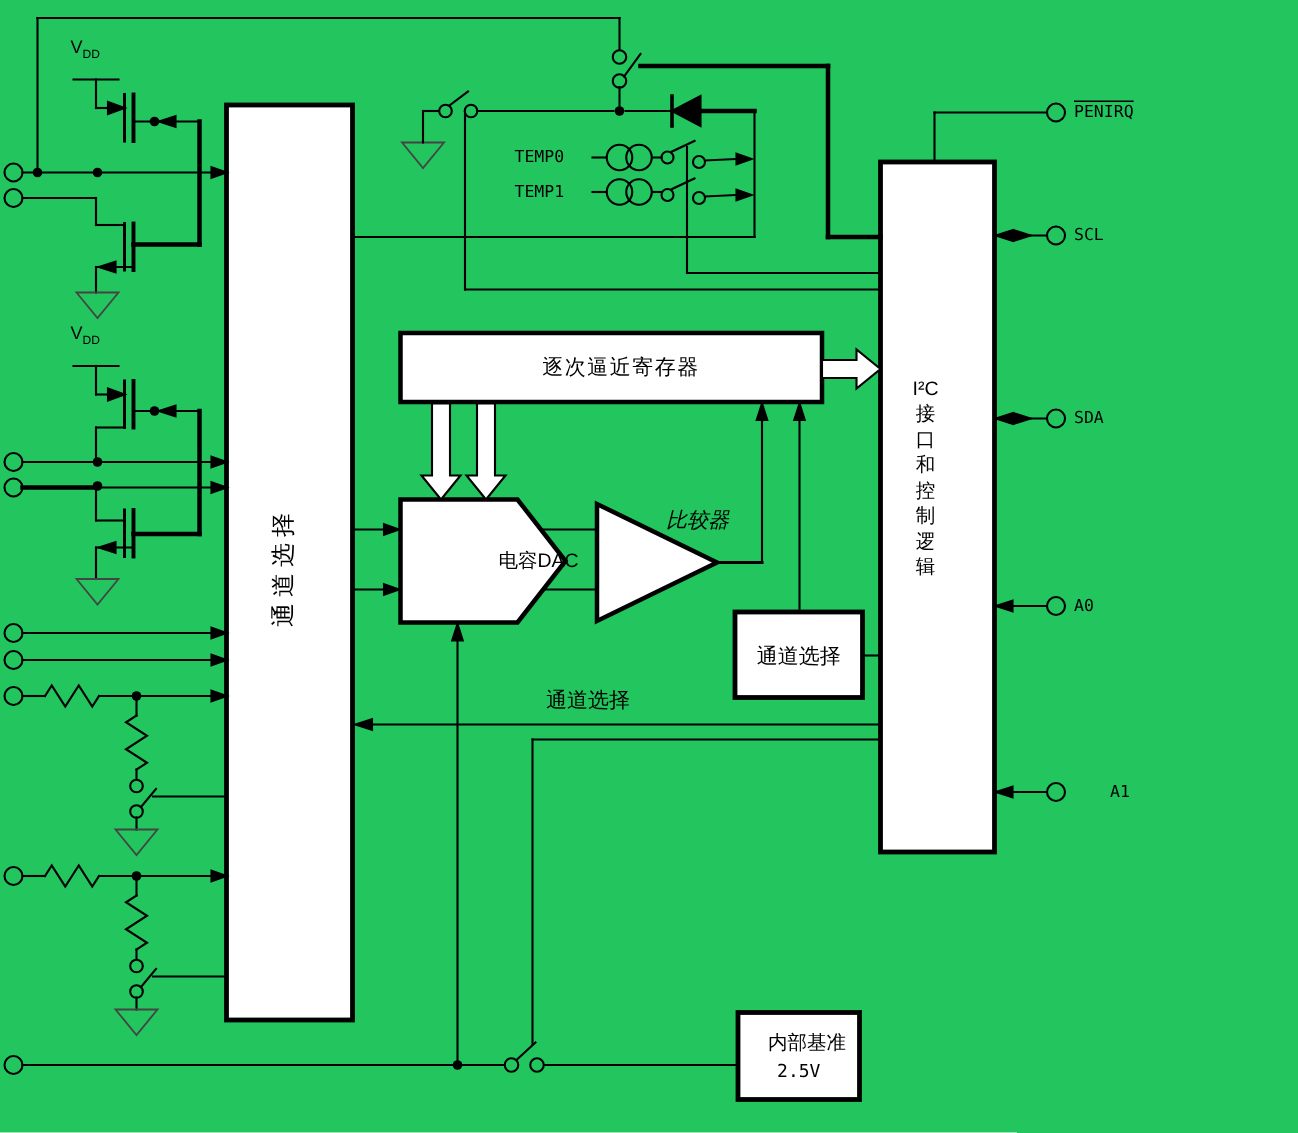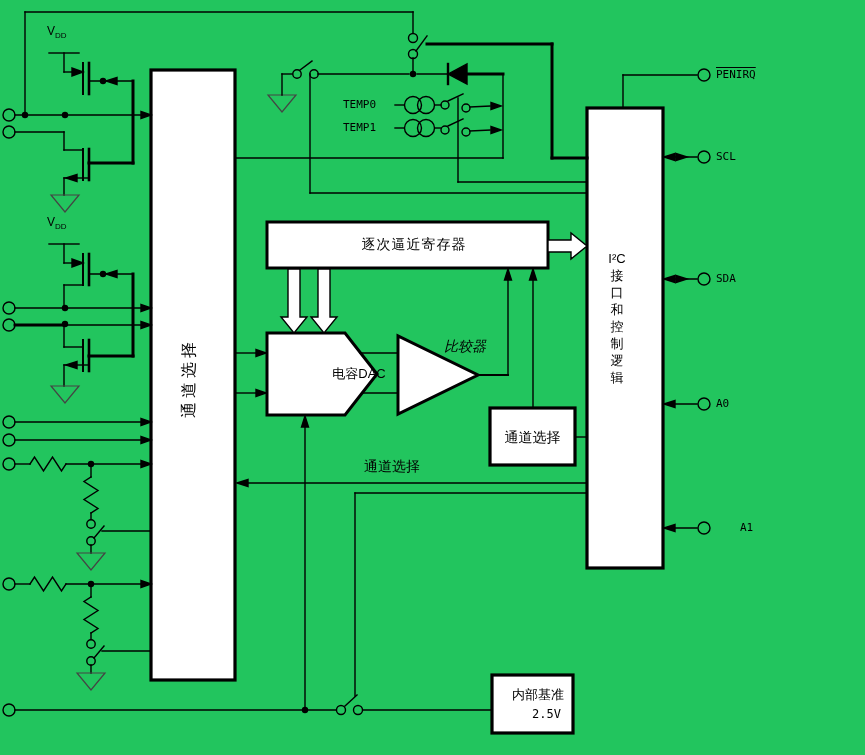--- a/index.html
+++ b/index.html
@@ -9,21 +9,21 @@
   .lbl{position:absolute;color:#000;white-space:nowrap;}
   .cn{font-family:"Liberation Sans",sans-serif;}
   .mono{font-family:"DejaVu Sans Mono",monospace;}
   .center{text-align:center;}
   .sar-lbl{left:267px;top:236px;width:294px;font-size:14px;letter-spacing:1px;}
   .dac-lbl{left:270px;top:365px;width:82px;font-size:13px;margin-left:48px;}
   .cmp-lbl{left:444px;top:338px;font-size:14px;font-style:italic;}
   .clk-lbl{left:490px;top:429px;width:85px;font-size:14px;}
   .i2c-lbl{left:587px;top:250px;width:60px;font-size:13px;line-height:17px;white-space:pre-line;}
   .ref1-lbl{left:492px;top:686px;width:92px;font-size:13px;}
-  .ref2-lbl{left:492px;top:707px;width:81px;font-size:12px;padding-left:14px;}
+  .ref2-lbl{left:492px;top:707px;width:81px;font-size:12px;}
   .fb-lbl{left:352px;top:458px;width:80px;font-size:14px;}
   .chsel-lbl{left:142px;top:365px;width:100px;height:26px;font-size:16px;letter-spacing:4px;
              transform:rotate(-90deg);}
   .vdd{font-size:12px;} .vdd sub{font-size:8px;}
   .vdd1{left:47px;top:24px;} .vdd2{left:47px;top:215px;}
   .t0{left:343px;top:98px;font-size:11px;} .t1{left:343px;top:121px;font-size:11px;}
   .pin{font-size:11px;}
   .ovl{text-decoration:overline;text-align:right;}
   .p-penirq{left:716px;top:68px;} .p-scl{left:716px;top:150px;} .p-sda{left:716px;top:272px;}
   .p-a0{left:716px;top:397px;} .p-a1{left:716px;top:521px;margin-left:24px;}

